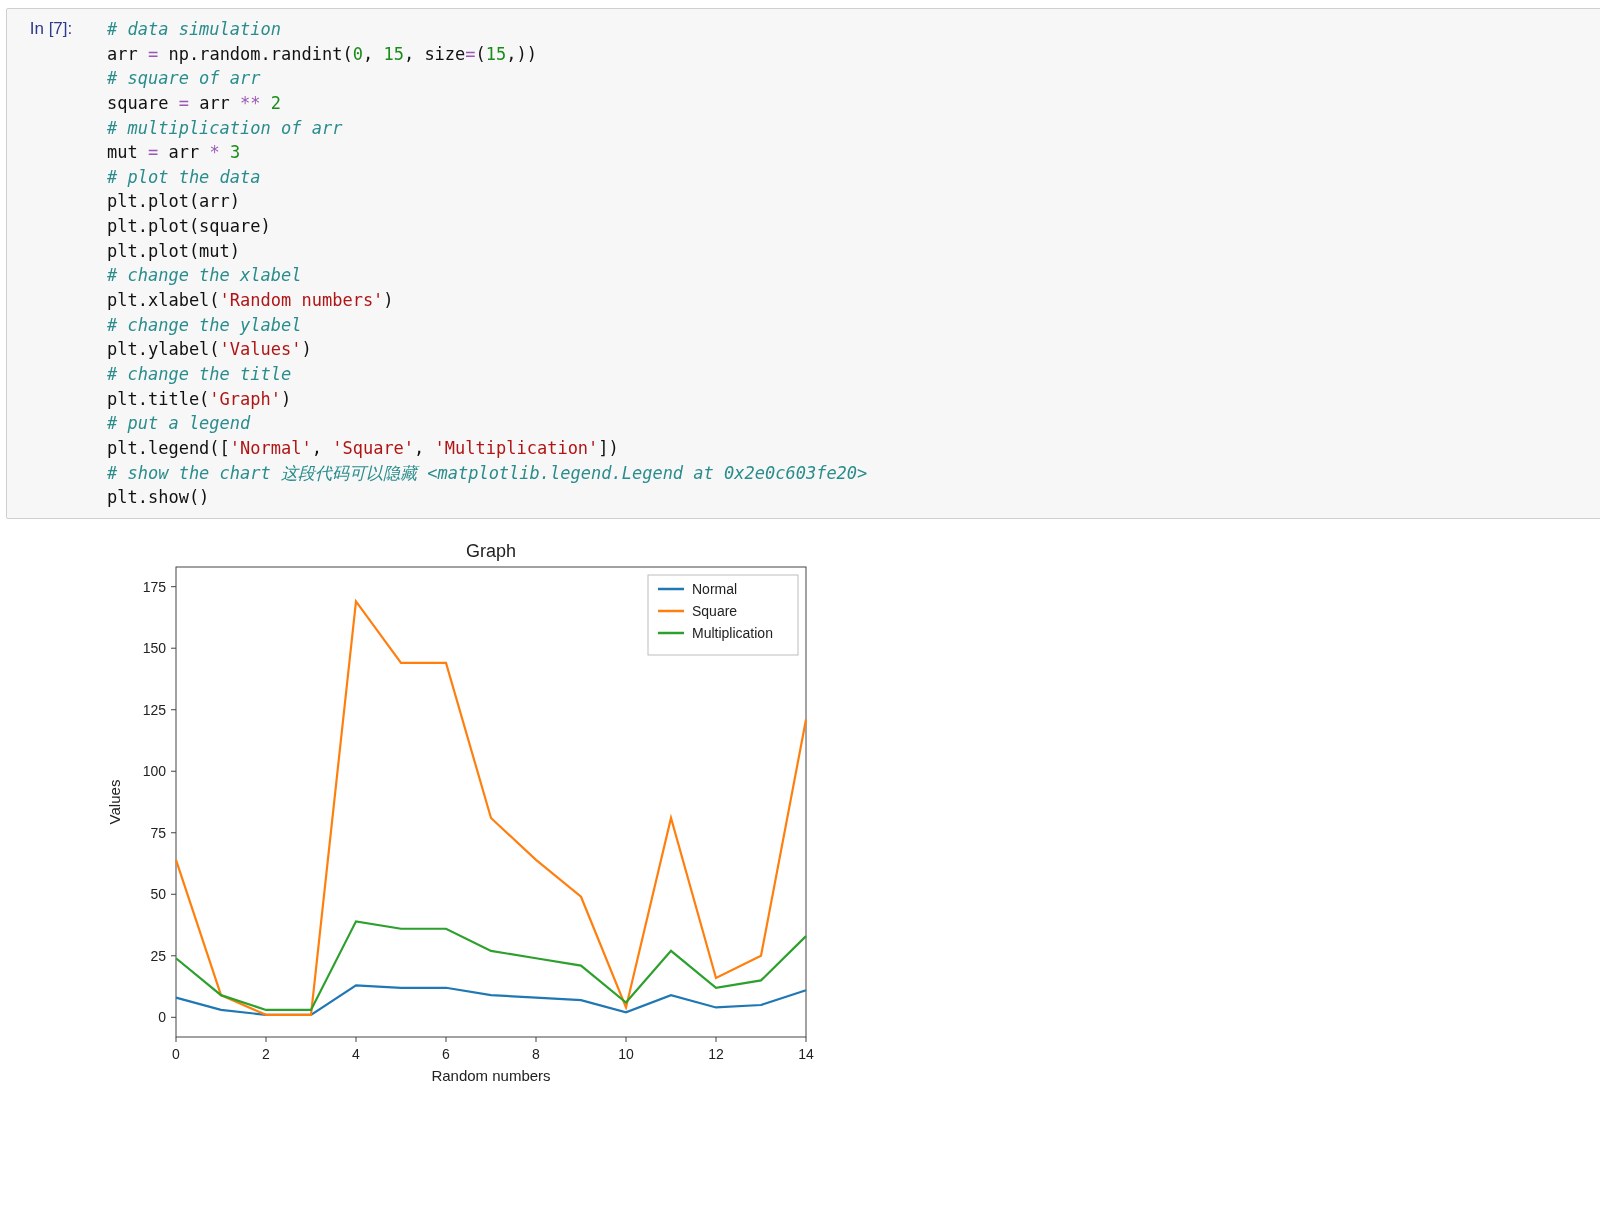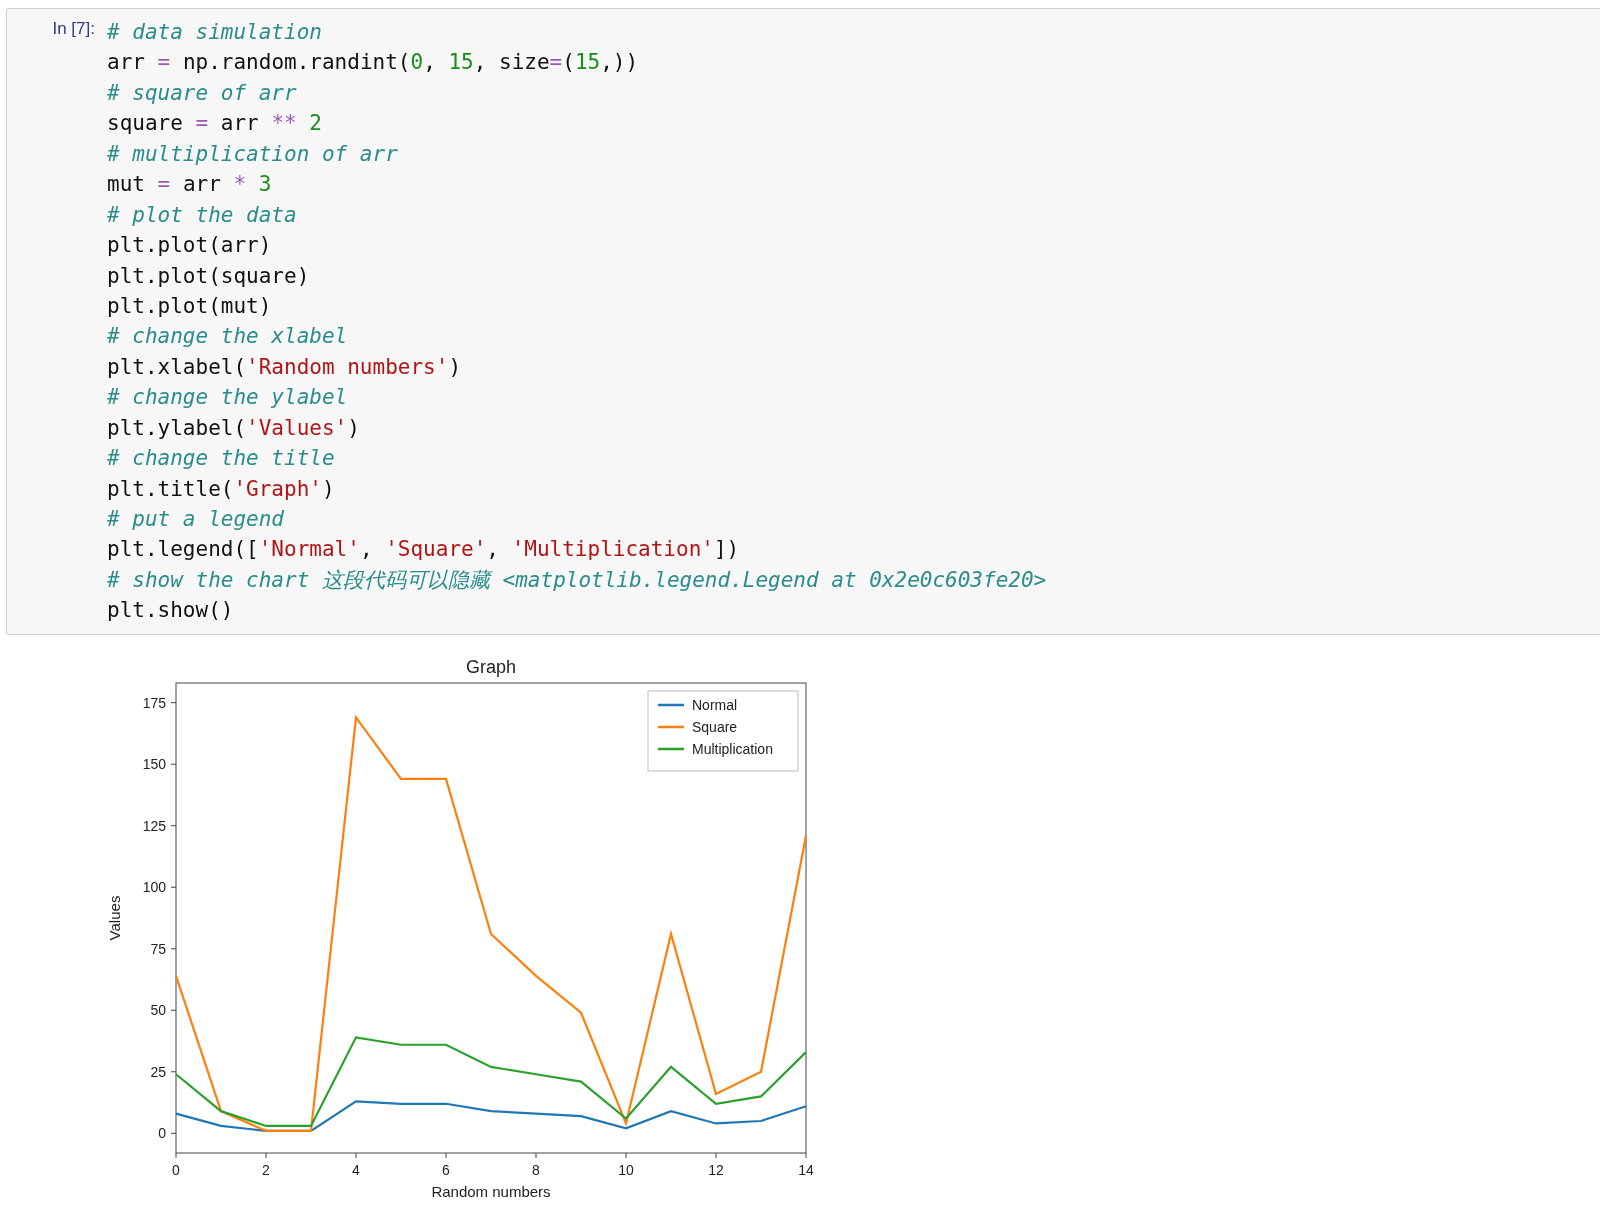--- a/index.html
+++ b/index.html
@@ -1,19 +1,19 @@
 <!DOCTYPE html>
 <html><head>
 <meta charset="utf-8">
 <style>
 html,body{margin:0;padding:0;background:#fff;font-family:"Segoe UI",Arial,sans-serif;font-size:17px;color:#111}
 .wrap{width:1600px;padding:8px 6px}
 .cell{display:flex;align-items:flex-start;border:1px solid #cfcfcf;background:#f7f7f7;border-radius:2px;margin:0 0 18px 0;padding:6px 6px 6px 0}
-.prompt{width:88px;flex:0 0 88px;text-align:right;padding:4px 8px 0 0;color:#2e3a8c;font-family:"Segoe UI",Arial,sans-serif;user-select:none}
-.code{flex:1;background:#f7f7f7;font-family:Consolas,Menlo,monospace;font-size:21px;line-height:1.45;white-space:pre;color:#111;padding:2px 4px}
+.prompt{width:88px;flex:0 0 88px;text-align:center;padding:4px 8px 0 0;color:#2e3a8c;font-family:"Segoe UI",Arial,sans-serif;user-select:none}
+.code{flex:1;background:#f7f7f7;font-family:Consolas,Menlo,monospace;font-size:17px;line-height:1.45;white-space:pre;color:#111;padding:2px 4px}
 .c-cm{color:#2a8c8c;font-style:italic}
 .c-op{color:#9b59b6}
 .c-num{color:#1a8c1a}
 .c-str{color:#b01515}
 .c-id{color:#111}
 .out{margin-left:88px}
 .legend-box{stroke:#bdbdbd;fill:#fff}
 .tick{font:14px Arial;fill:#222}
 .axlab{font:15px Arial;fill:#222}
 .title{font:18px Arial;fill:#222}

